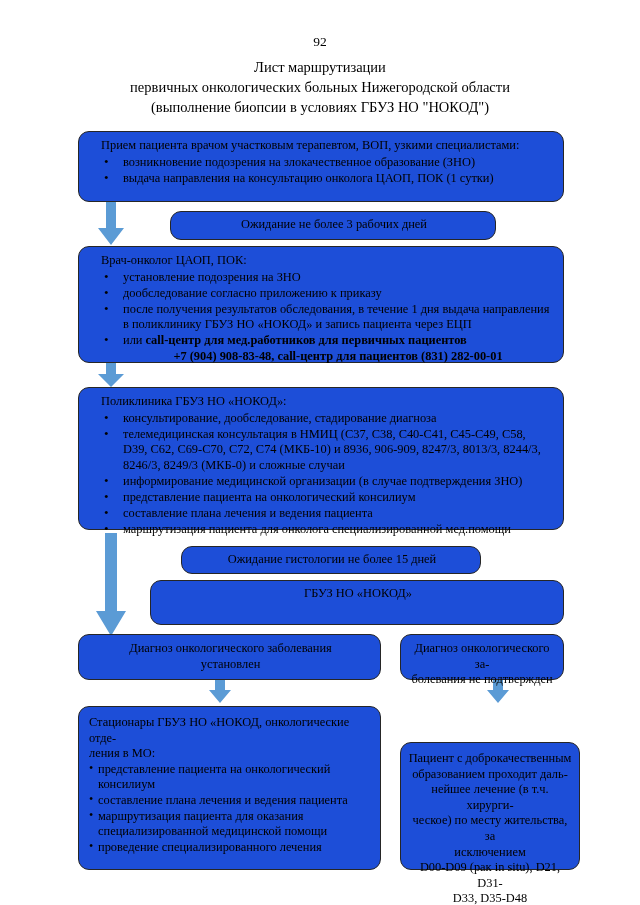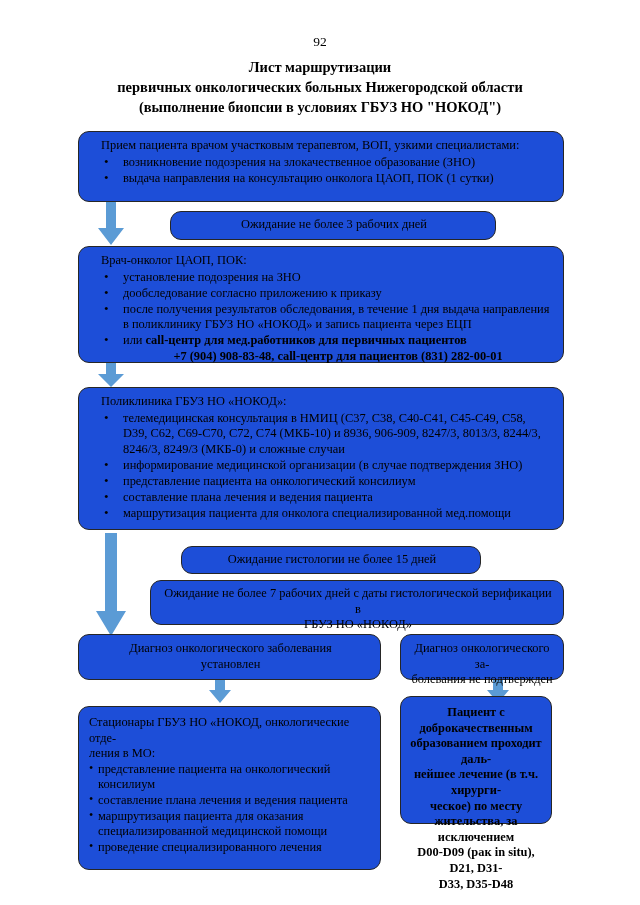--- a/index.html
+++ b/index.html
@@ -12,21 +12,21 @@
     overflow:hidden;
   }
   .page{position:relative;width:640px;height:905px;}
 
   .pageno{
     position:absolute;top:34px;left:0;width:640px;
     text-align:center;font-size:13.5px;
   }
   .title{
     position:absolute;top:57px;left:0;width:640px;
-    text-align:center;font-weight:bold;font-size:14.5px;line-height:20px;
+    text-align:center;font-weight:normal;font-size:14.5px;line-height:20px;
   }
   .title div{white-space:nowrap;}
 
   .box{
     position:absolute;
     border:1.15px solid #262626;
     border-radius:11px;
     box-sizing:border-box;
     background:#1d4ed8;
   }
@@ -125,36 +125,36 @@
         <li>после получения результатов обследования, в течение 1 дня выдача направления в поликлинику ГБУЗ НО «НОКОД» и запись пациента через ЕЦП</li>
         <li><span>или </span><span class="b">call-центр для мед.работников для первичных пациентов</span><span class="ind">+7 (904) 908-83-48, call-центр для пациентов (831) 282-00-01</span></li>
       </ul>
     </div>
   </div>
 
   <div class="box" style="left:78px;top:387px;width:486px;height:143px;">
     <div class="inner">
       <div class="hdr">Поликлиника ГБУЗ НО «НОКОД»:</div>
       <ul class="bul">
+        <li>консультирование, дообследование, стадирование диагноза</li>
         <li>телемедицинская консультация в НМИЦ (С37, С38, С40-С41, С45-С49, С58, D39, С62, С69-С70, С72, С74 (МКБ-10) и 8936, 906-909, 8247/3, 8013/3, 8244/3, 8246/3, 8249/3 (МКБ-0) и сложные случаи</li>
         <li>информирование медицинской организации (в случае подтверждения ЗНО)</li>
         <li>представление пациента на онкологический консилиум</li>
         <li>составление плана лечения и ведения пациента</li>
         <li>маршрутизация пациента для онколога специализированной мед.помощи</li>
       </ul>
     </div>
   </div>
 
   <div class="box" style="left:181px;top:546px;width:300px;height:28px;">
     <div class="inner ctr" style="padding-top:5px;">Ожидание гистологии не более 15 дней</div>
   </div>
 
   <div class="box" style="left:150px;top:580px;width:414px;height:45px;">
     <div class="inner ctr" style="padding-top:5px;">
-      <div>Ожидание не более 7 рабочих дней с даты гистологической верификации в</div>
       <div>ГБУЗ НО «НОКОД»</div>
     </div>
   </div>
 
   <div class="box" style="left:78px;top:634px;width:303px;height:46px;">
     <div class="inner ctr" style="padding-top:6px;">
       <div>Диагноз онкологического заболевания</div>
       <div>установлен</div>
     </div>
   </div>
@@ -172,21 +172,21 @@
       <div>ления в МО:</div>
       <ul class="dot">
         <li>представление пациента на онкологический консилиум</li>
         <li>составление плана лечения и ведения пациента</li>
         <li>маршрутизация пациента для оказания специализированной медицинской помощи</li>
         <li>проведение специализированного лечения</li>
       </ul>
     </div>
   </div>
 
-  <div class="box" style="left:400px;top:696px;width:152px;height:128px;font-weight:bold;">
+  <div class="box" style="left:400px;top:742px;width:180px;height:128px;">
     <div class="inner ctr" style="padding:8px 7px 6px 7px;">
       <div>Пациент с доброкачественным</div>
       <div>образованием проходит даль-</div>
       <div>нейшее лечение (в т.ч. хирурги-</div>
       <div>ческое) по месту жительства, за</div>
       <div>исключением</div>
       <div>D00-D09 (рак in situ), D21, D31-</div>
       <div>D33, D35-D48</div>
     </div>
   </div>

